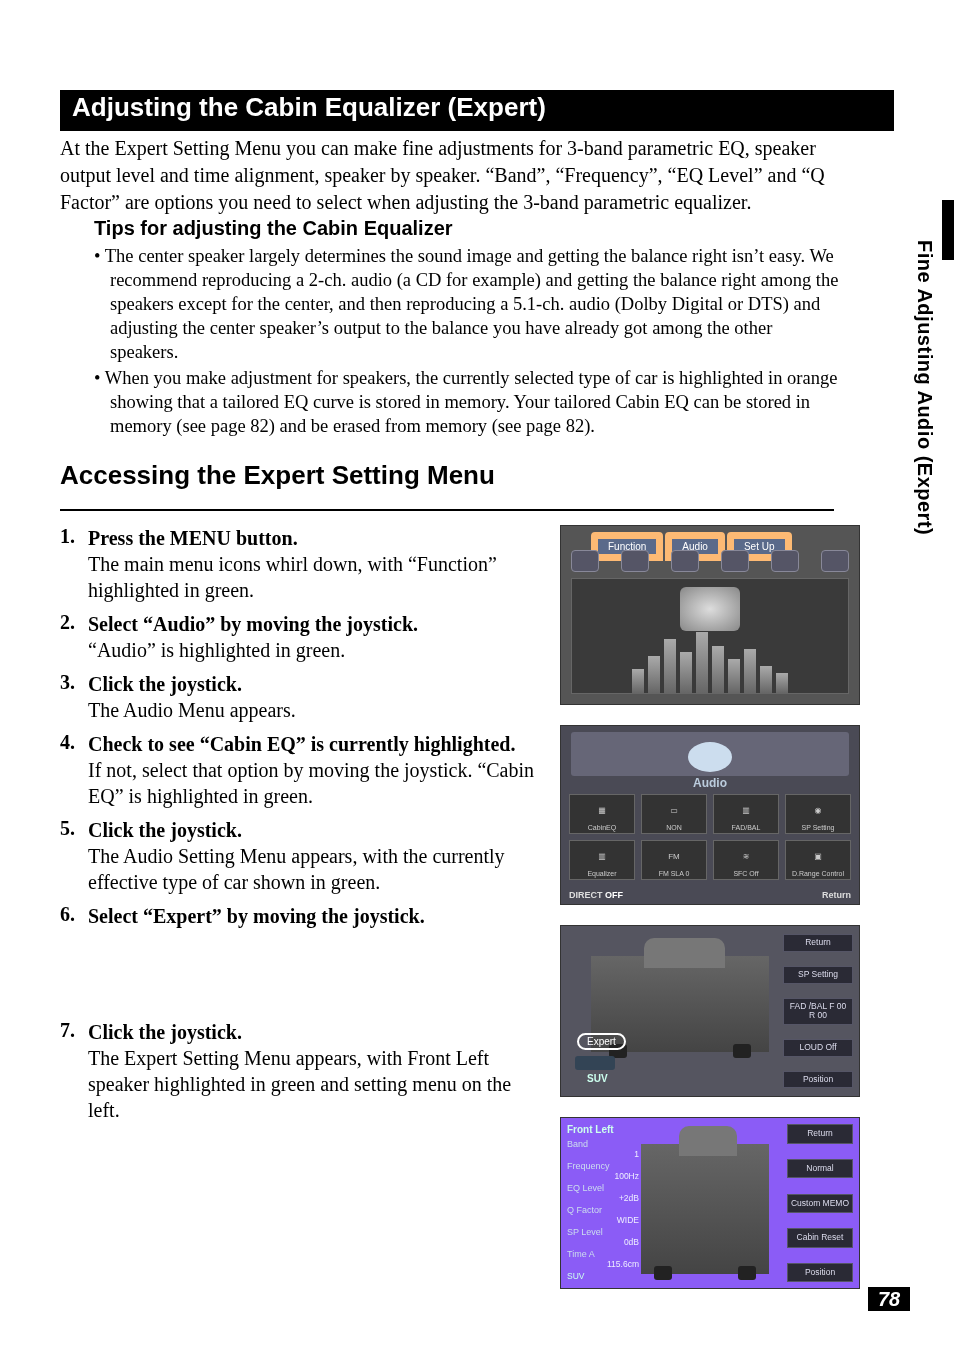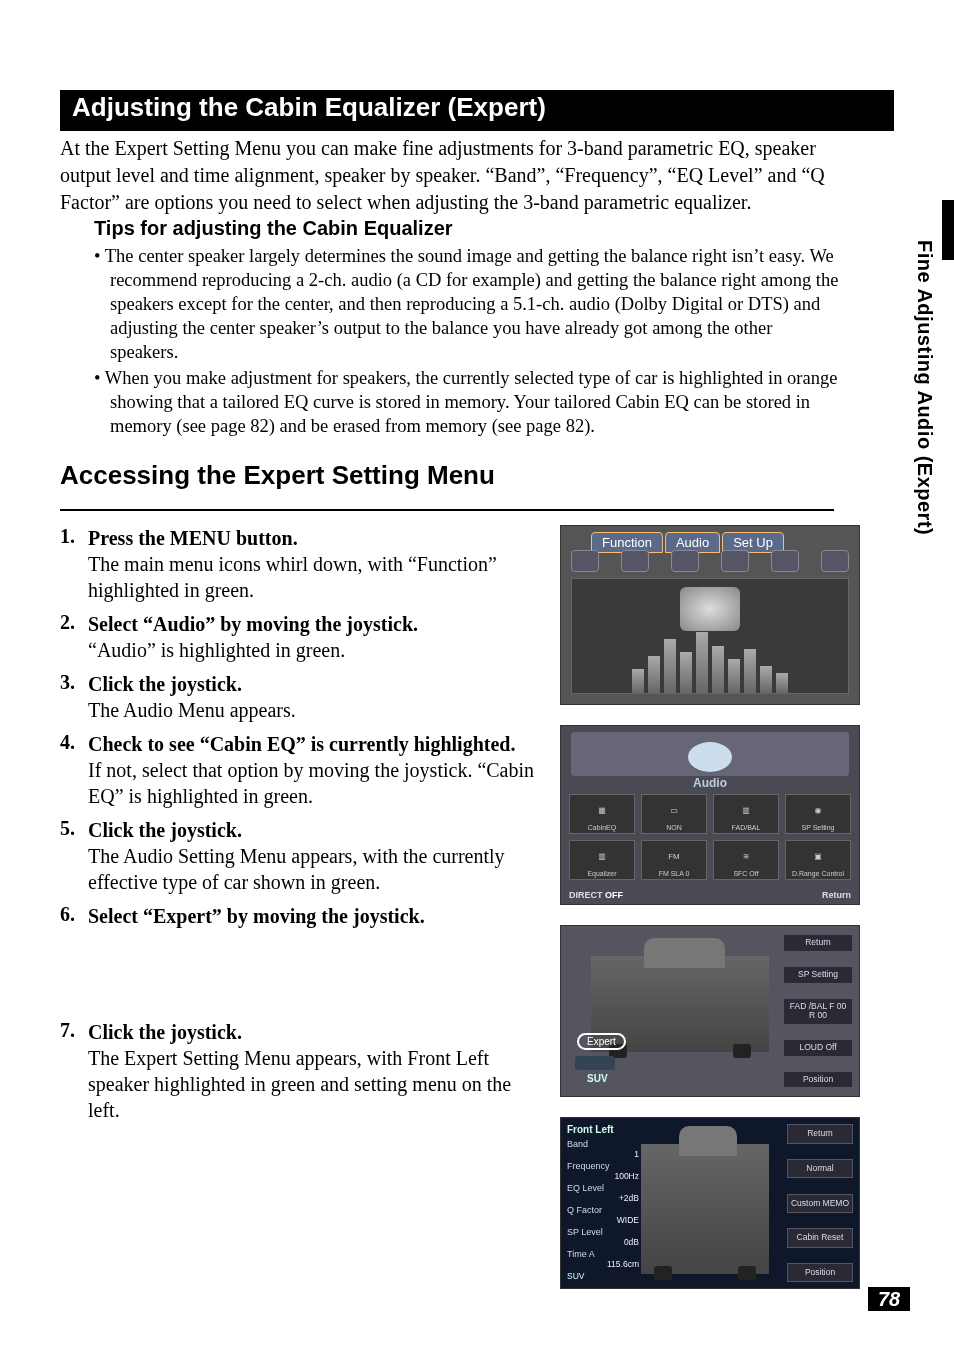--- a/index.html
+++ b/index.html
@@ -127,26 +127,26 @@
     font-family: Arial, sans-serif;
   }
   .shot1 { height: 180px; }
   .shot-tabs {
     position: absolute;
     top: 6px; left: 30px;
     display: flex;
     gap: 2px;
   }
   .shot-tab {
-    font-size: 13px;
+    font-size: 10px;
     color: #fff;
     background: #5a6a8a;
     border-radius: 4px 4px 0 0;
     padding: 2px 10px;
-    border: 1px solid #fdba74;
+    border: 7px solid #fdba74;
   }
   .shot-tab-row2 {
     position: absolute;
     top: 24px; left: 10px; right: 10px;
     display: flex;
     justify-content: space-between;
   }
   .shot-icon {
     width: 28px; height: 22px;
     background: #556;
@@ -253,21 +253,21 @@
   .shot3-right .r-item {
     background: #2a2a35;
     color: #dde;
     font-size: 8.5px;
     text-align: center;
     border: 1px solid #556;
     padding: 3px 2px;
     line-height: 1.1;
   }
 
-  .shot4 { height: 172px; background:#0f172a; }
+  .shot4 { height: 172px; background:#8b5cf6; }
   .shot4 .shot3-car { left: 80px; top:26px; bottom:14px; }
   .shot4-left {
     position: absolute; left: 6px; top: 6px; bottom: 6px; width: 72px;
     color: #dde; font-size: 9px;
     display: flex; flex-direction: column;
   }
   .shot4-left .hdr { color:#cfe; font-weight:bold; margin-bottom:2px; font-size:10px;}
   .shot4-left .lab { color:#cde; margin-top:2px;}
   .shot4-left .val { text-align:right; color:#eef; font-size:8.5px;}
   .shot4-right {

